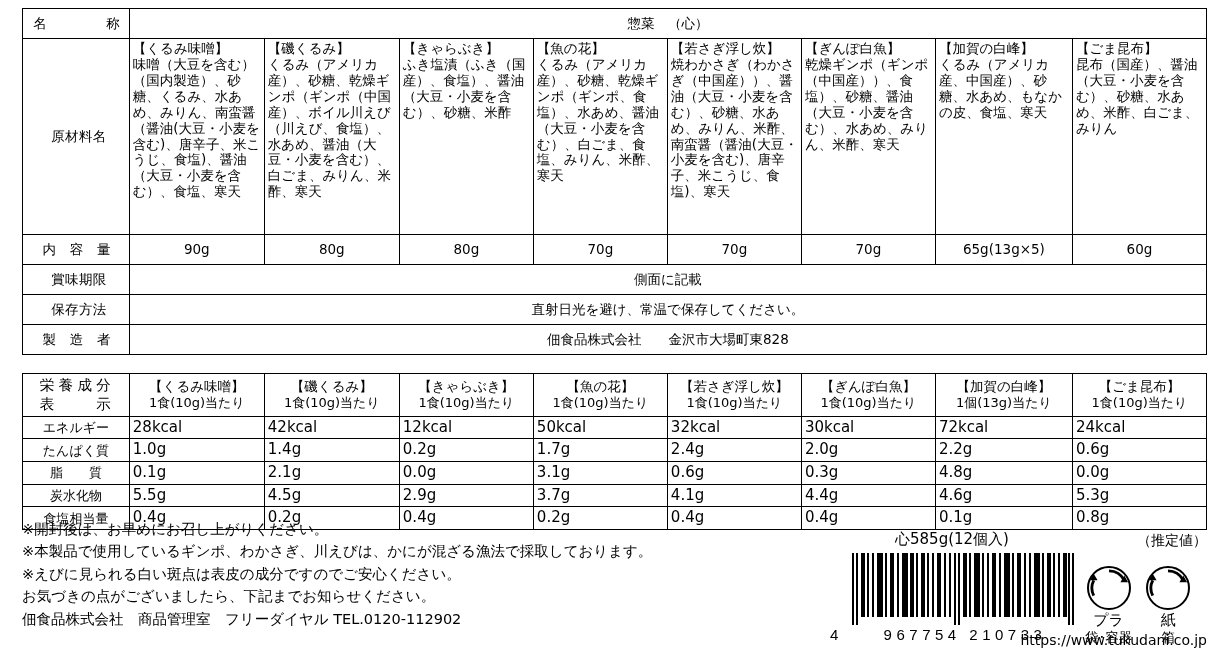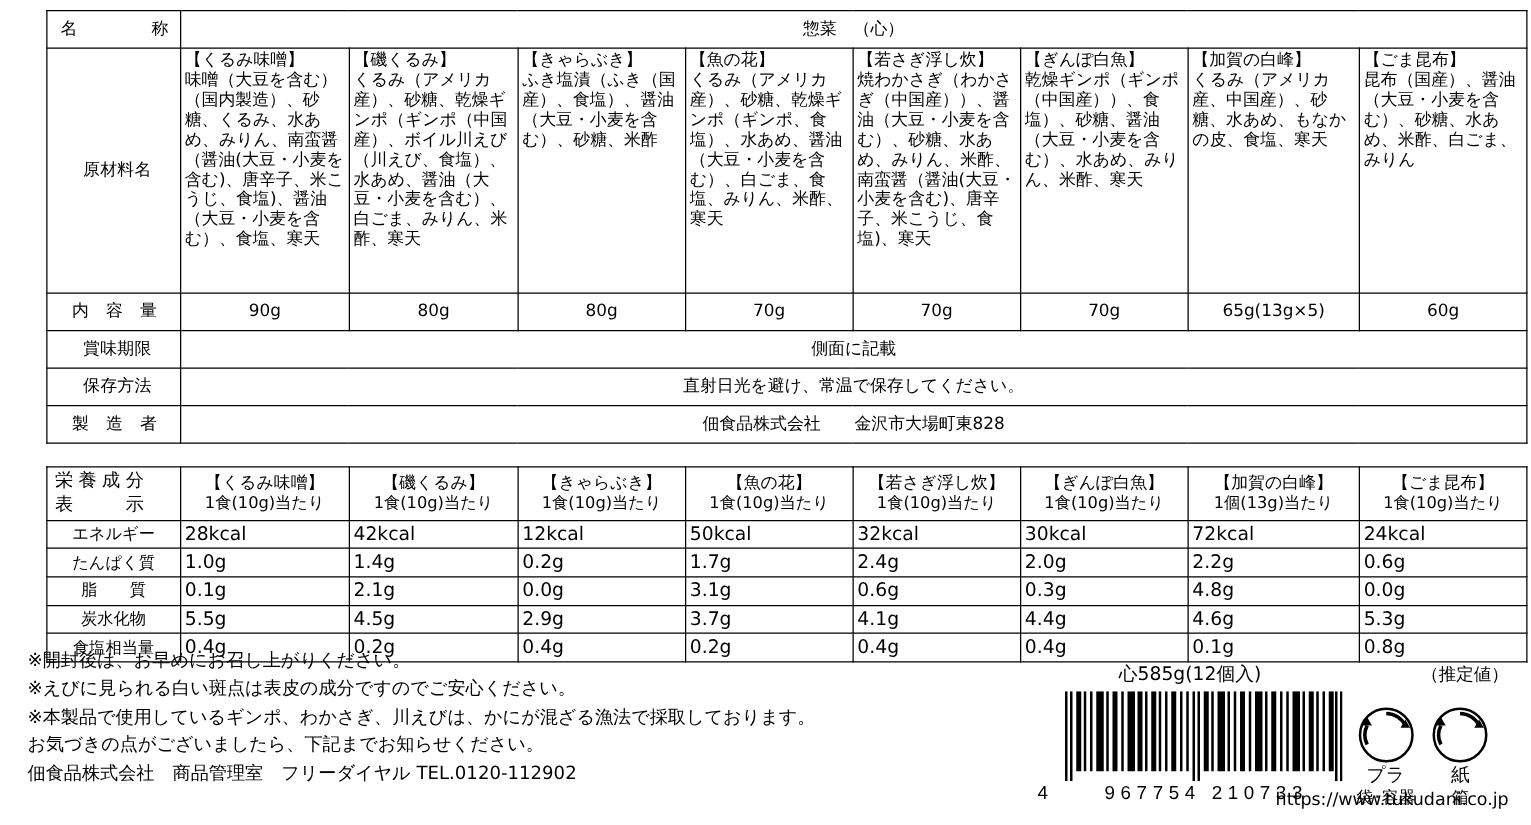--- a/index.html
+++ b/index.html
@@ -11,21 +11,21 @@
   body {
     width: 1225px;
     height: 660px;
     font-family: "DejaVu Sans", "Liberation Sans", sans-serif;
     color: #000000;
     position: relative;
     overflow: hidden;
   }
   .page {
     position: absolute;
-    left: 37px;
+    left: 22px;
     top: 8px;
     width: 965px;
   }
 
   table {
     border-collapse: collapse;
     table-layout: fixed;
     width: 1185px;
   }
   table.main td, table.nutri td {
@@ -90,21 +90,21 @@
     text-align: center;
     vertical-align: middle !important;
     font-size: 13px;
     white-space: nowrap;
   }
   .nutri .val {
     vertical-align: middle !important;
     font-size: 15px;
   }
   .nutri .toplbl {
-    text-align: left;
+    text-align: center;
     vertical-align: middle !important;
     font-size: 14.5px;
     line-height: 1.3;
     letter-spacing: 0.3em;
     padding-left: 6px !important;
   }
 
   .footer {
     position: absolute;
     left: 22px;
@@ -380,22 +380,22 @@
         <td class="val">0.1g</td>
         <td class="val">0.8g</td>
       </tr>
     </tbody>
   </table>
 </div>
 
 <div class="footer">
   <div class="estimate">（推定値）</div>
   <div>※開封後は、お早めにお召し上がりください。</div>
+  <div>※本製品で使用しているギンポ、わかさぎ、川えびは、かにが混ざる漁法で採取しております。</div>
   <div>※えびに見られる白い斑点は表皮の成分ですのでご安心ください。</div>
-  <div>※本製品で使用しているギンポ、わかさぎ、川えびは、かにが混ざる漁法で採取しております。</div>
   <div>お気づきの点がございましたら、下記までお知らせください。</div>
   <div>佃食品株式会社　商品管理室　フリーダイヤル TEL.0120-112902</div>
   <div class="url">https://www.tukudani.co.jp</div>
 </div>
 
 <div class="rightblock">
   <div class="weight">心585g(12個入)</div>
   <div class="barcode-wrap">
     <svg class="barcode" viewBox="0 0 222 72" preserveAspectRatio="none">
       <g fill="#000">

